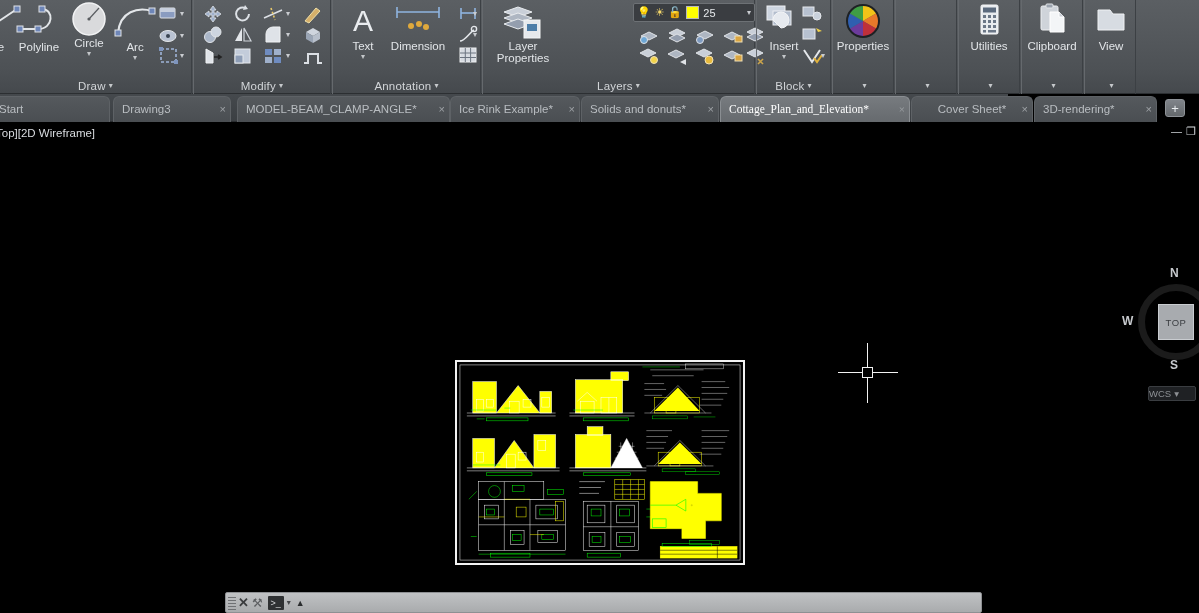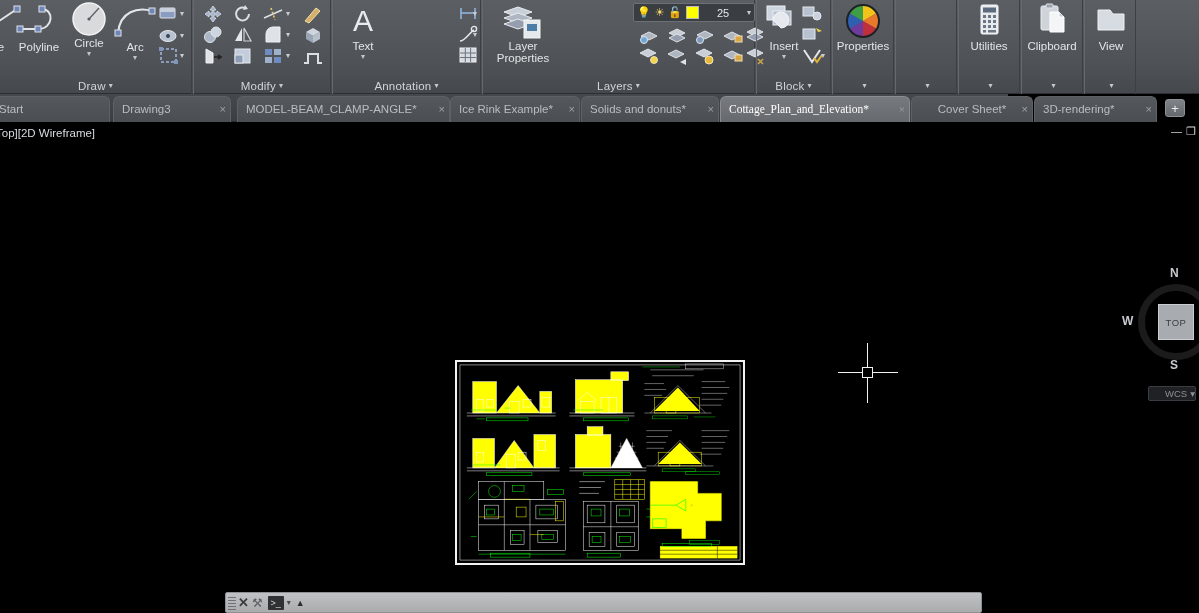--- a/index.html
+++ b/index.html
@@ -42,21 +42,21 @@
   .smallbtn { position: absolute; width: 22px; height: 21px; }
   .minicaret { position:absolute; font-size: 8px; color:#c9ccd0; }
 
   
   .layercombo {
     position: absolute; left: 660px; top: 3px; width: 88px; height: 19px;
     background: #3a3d41; border: 1px solid #6d7175; border-radius: 2px;
     display:flex; align-items:center; gap: 4px; padding: 0 3px;
   }
   .layercombo .swatch { width: 13px; height: 13px; background: #ffff00; border: 1px solid #b9b9b9; }
-  .layercombo .lname { color: #e6e9ec; font-size: 11px; flex: 1; text-align: center; }
+  .layercombo .lname { color: #e6e9ec; font-size: 11px; flex: 1; }
   .layercombo .cv { color:#c9ccd0; font-size: 8px; }
 
   
   .tabbar {
     position: absolute; left: 0; top: 94px; width: 1008px; height: 28px;
     background: linear-gradient(180deg,#45494d 0%,#3b3f43 100%);
     border-bottom: 1px solid #2a2d30;
   }
   .tab {
     position: absolute; top: 2px; height: 26px; line-height: 25px;
@@ -94,21 +94,21 @@
     background: #a8abaf; border: 1px solid #c9ccd0;
     color:#3b3e42; font-size: 9.5px; text-align:center; line-height: 36px;
     letter-spacing:.5px;
   }
   .vc-n { position:absolute; left:46px; top:-4px; color:#c7cace; font-size:12px; font-weight:bold;}
   .vc-w { position:absolute; left:-2px; top:44px; color:#c7cace; font-size:12px; font-weight:bold;}
   .vc-s { position:absolute; left:46px; top:88px; color:#c7cace; font-size:12px; font-weight:bold;}
   .wcs {
     position:absolute; left:1148px; top:264px; width:48px; height:15px;
     background:#1f2124; border:1px solid #3a3d41; border-radius:2px;
-    color:#8d9094; font-size:9.5px; line-height:14px; text-align:right;
+    color:#8d9094; font-size:9.5px; line-height:14px; text-align:left;
   }
 
   
   .crosshair { position:absolute; left:838px; top:221px; width:60px; height:60px; }
   .crosshair .h { position:absolute; left:0; top:29px; width:60px; height:1px; background:#f2f2f2; }
   .crosshair .v { position:absolute; left:29px; top:0; width:1px; height:60px; background:#f2f2f2; }
   .crosshair .box {
     position:absolute; left:24px; top:24px; width:11px; height:11px;
     border:1px solid #f2f2f2; background:#000;
   }
@@ -311,20 +311,33 @@
         <span>Modify</span><span class="caret">▾</span>
       </div>
     </div>
 
     <div class="panel" style="left:332px;width:149px;">
       <div class="panel-body">
         <div class="bigbtn" style="left:3px;top:2px;">
           <span class="glyph" style="color:#e9ecef;font-size:30px;line-height:38px;">A</span>
           <span class="lbl">Text</span>
           <span class="dd">▾</span>
+        </div>
+        <div class="bigbtn" style="left:47px;top:2px;width:76px;">
+          <span class="glyph">
+            <svg width="62" height="36" viewBox="0 0 62 36">
+                <line x1="10" y1="10" x2="52" y2="10" stroke="#8fb4e0" stroke-width="1.6"></line>
+                <line x1="10" y1="5" x2="10" y2="16" stroke="#8fb4e0" stroke-width="1.6"></line>
+                <line x1="52" y1="5" x2="52" y2="16" stroke="#8fb4e0" stroke-width="1.6"></line>
+                <circle cx="24" cy="24" r="3" fill="#e0a93c"></circle>
+                <circle cx="32" cy="22" r="3" fill="#e0a93c"></circle>
+                <circle cx="39" cy="25" r="3" fill="#e0a93c"></circle>
+              </svg>
+          </span>
+          <span class="lbl">Dimension</span>
         </div>
         <div class="smallbtn" style="left:124px;top:4px;">
           <svg width="22" height="19" viewBox="0 0 22 19">
               <line x1="4" y1="9" x2="18" y2="9" stroke="#8fb4e0" stroke-width="1.6"></line>
               <line x1="4" y1="4" x2="4" y2="15" stroke="#8fb4e0" stroke-width="1.6"></line>
               <line x1="18" y1="4" x2="18" y2="15" stroke="#8fb4e0" stroke-width="1.6"></line>
             </svg>
         </div>
         <span class="minicaret" style="left:140px;top:9px;">▾</span>
         <div class="smallbtn" style="left:124px;top:25px;">

